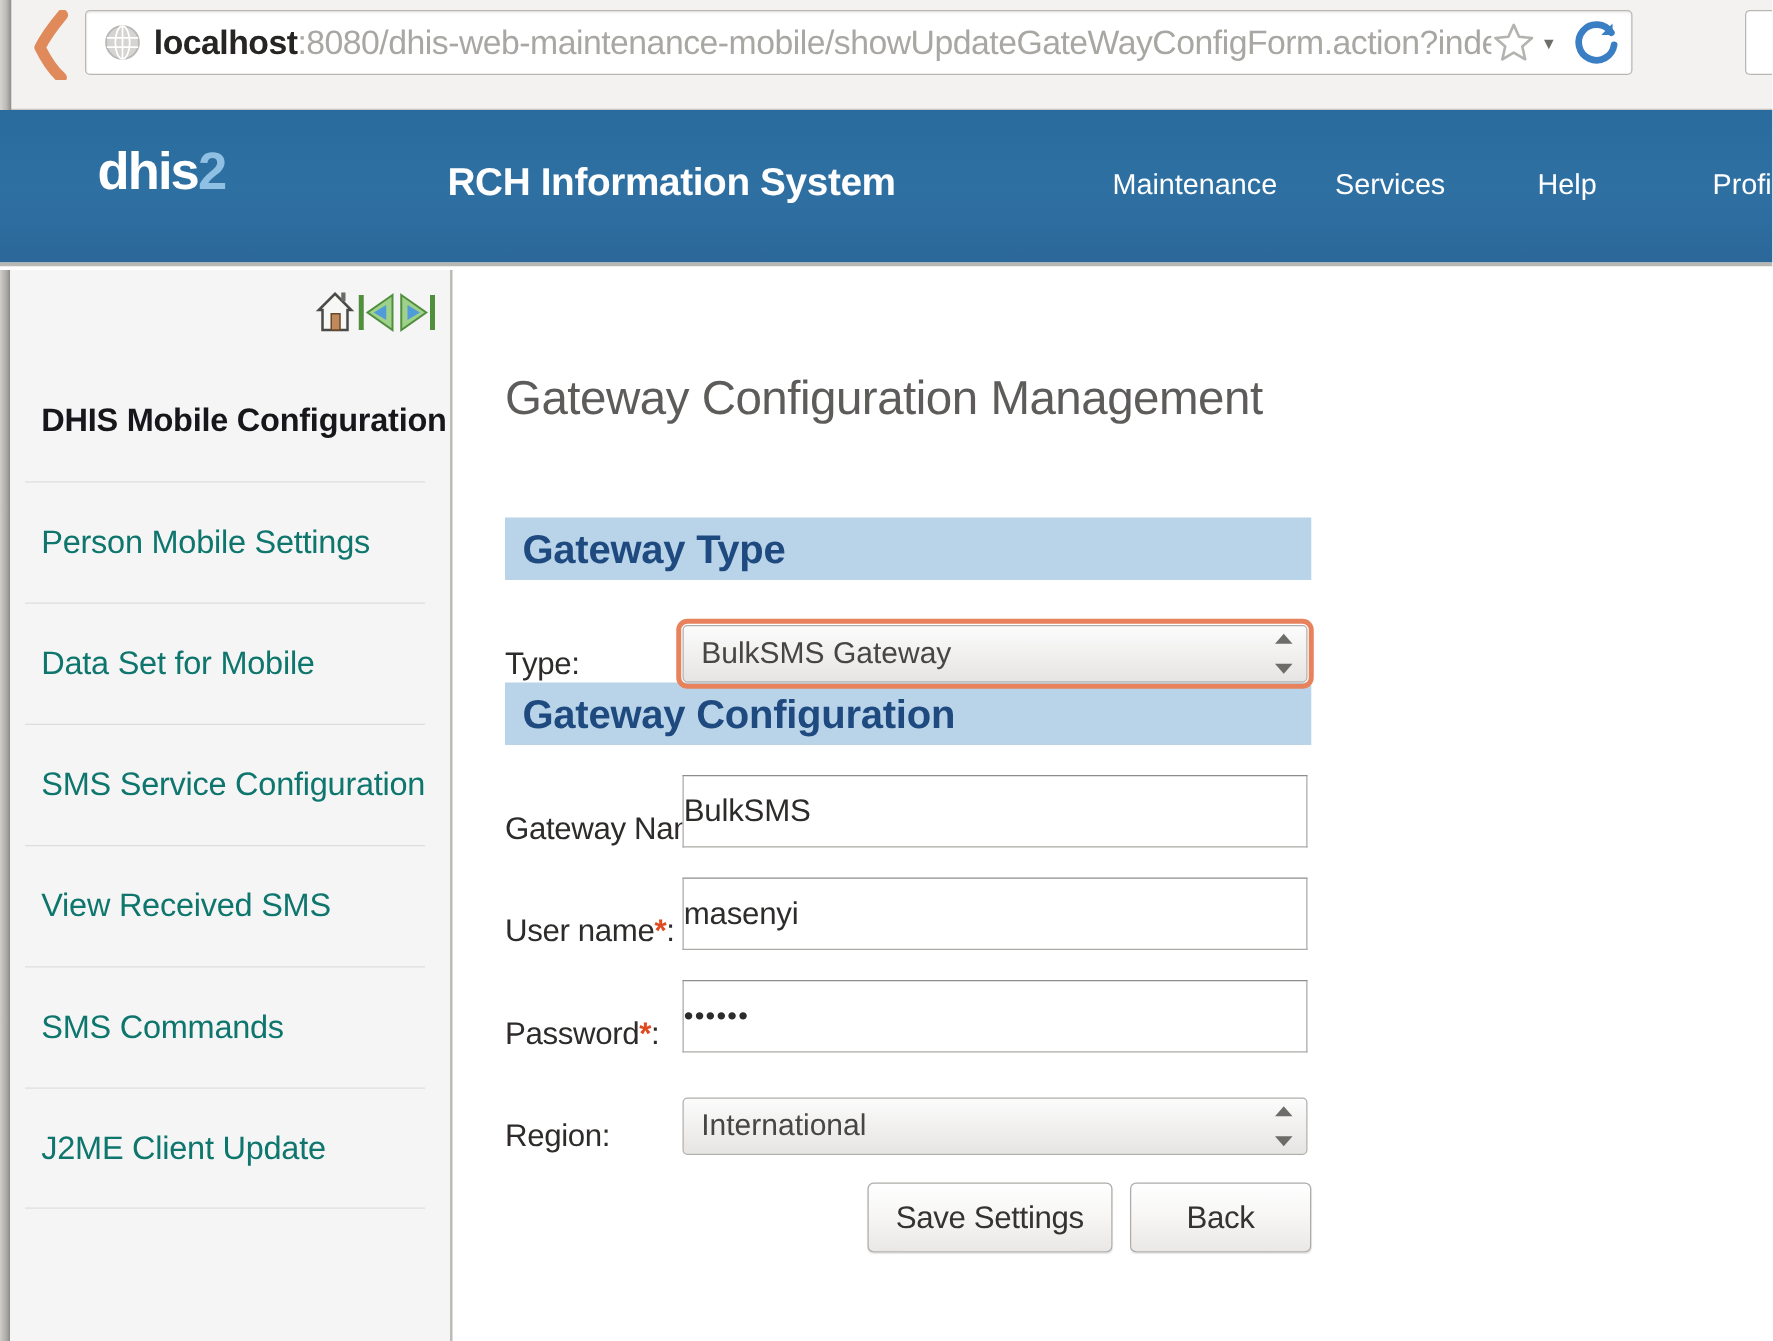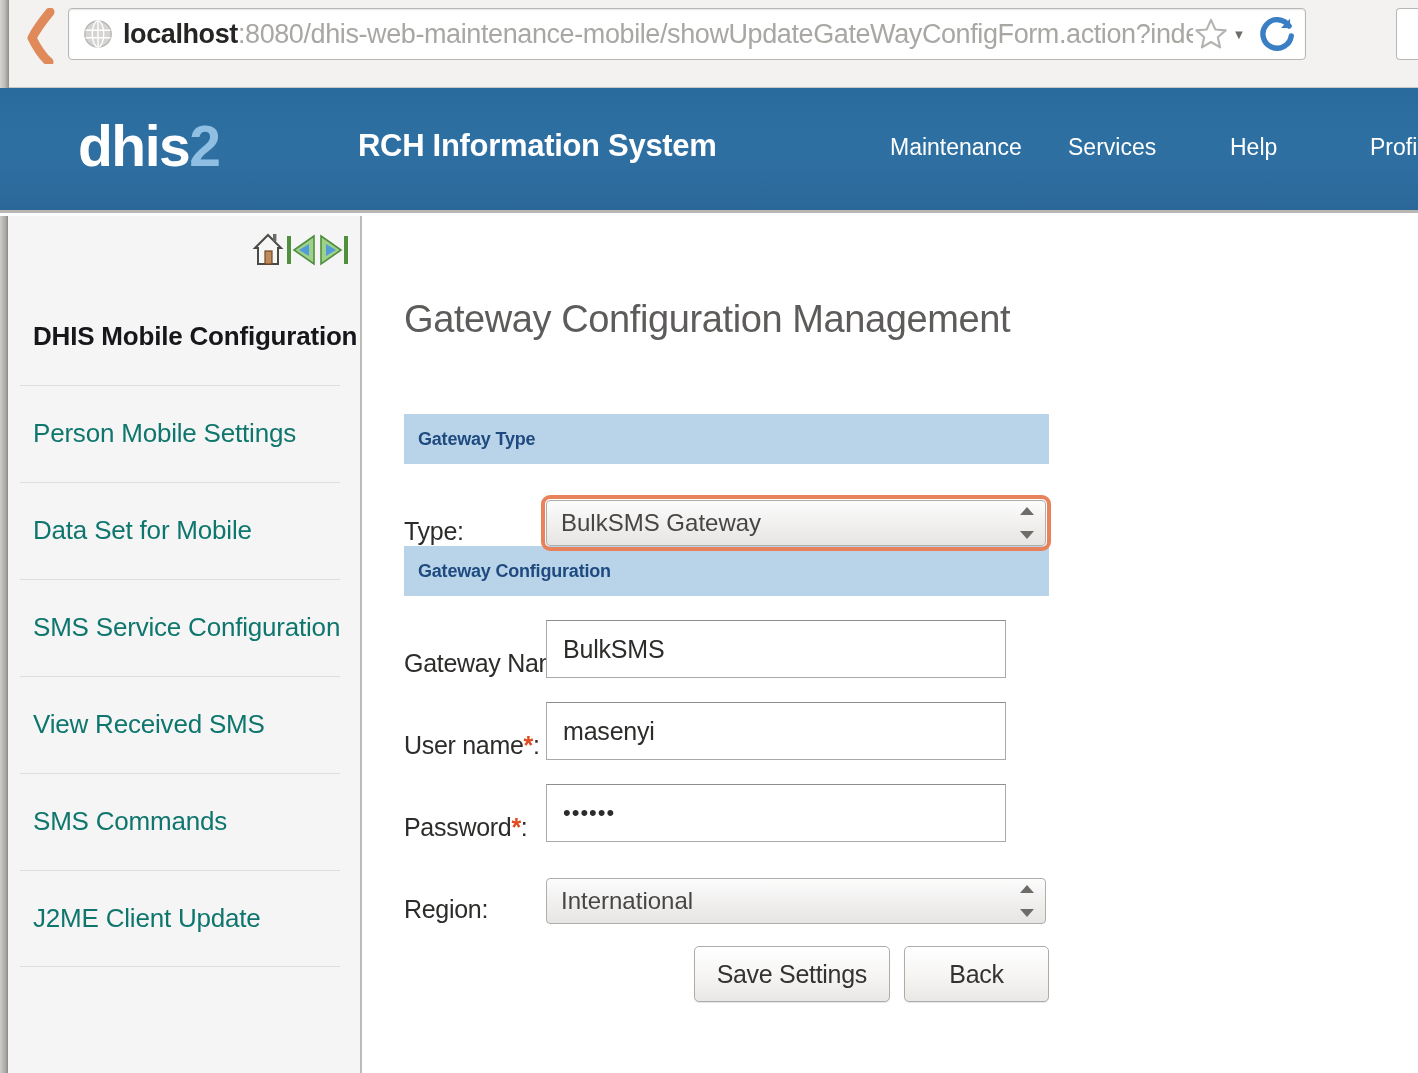--- a/index.html
+++ b/index.html
@@ -70,21 +70,21 @@
 
   
   .app-header {
     position: absolute; left: 0; top: 88px;
     width: 1418px; height: 125px;
     background: linear-gradient(to bottom,#2a6b9e 0%,#2f70a3 50%,#2b6899 100%);
     border-bottom: 3px solid #b9b7b4;
   }
   .logo {
     position: absolute; left: 78px; top: 25px;
-    font-size: 57px; font-weight: bold; color: #ffffff;
+    font-size: 42px; font-weight: bold; color: #ffffff;
     letter-spacing: -1.5px;
   }
   .logo .two { color: #8fc0e3; font-weight: bold; }
   .app-title {
     position: absolute; left: 358px; top: 40px;
     font-size: 31px; font-weight: bold; color: #ffffff;
     letter-spacing: -0.3px;
   }
   .topnav { position: absolute; left: 890px; top: 46px; height: 36px; }
   .topnav-item {
@@ -148,21 +148,21 @@
     letter-spacing: -0.4px;
   }
 
   .form-wrap { position: absolute; left: 40px; top: 198px; width: 645px; }
 
   .section-head {
     width: 645px; height: 50px;
     background: #b9d4e8;
     display: flex; align-items: center;
     padding-left: 14px;
-    font-size: 18px; font-weight: bold;
+    font-size: 32px; font-weight: bold;
     color: #1f4a80;
     letter-spacing: -0.2px;
   }
 
   .form-row {
     display: flex; align-items: flex-end;
     height: 82px;
   }
   .form-label {
     width: 142px; flex: 0 0 142px;
@@ -196,26 +196,26 @@
   .spin {
     position: absolute; right: 12px; top: 7px;
     width: 14px; height: 32px;
     display: flex; flex-direction: column; justify-content: space-between;
     cursor: pointer;
   }
   .tri-up { width:0;height:0;border-left:7px solid transparent;border-right:7px solid transparent;border-bottom:8px solid #6e6c69;}
   .tri-dn { width:0;height:0;border-left:7px solid transparent;border-right:7px solid transparent;border-top:8px solid #6e6c69;}
 
   .txt {
-    width: 460px; height: 58px;
+    width: 500px; height: 58px;
     background: #ffffff;
     border: 1px solid #acaaa7;
     border-top-color: #8f8d8a;
     display: flex; align-items: center;
-    padding-left: 16px;
+    padding-left: 0;
     font-size: 25px; color: #2d2c2a;
     letter-spacing: -0.2px;
   }
   .pw-dots { letter-spacing: 1px; font-size: 22px; color:#2d2c2a; }
 
   .btn-row {
     display: flex; justify-content: flex-end;
     width: 645px; margin-top: 22px; gap: 14px;
     padding-right: 0px;
   }

